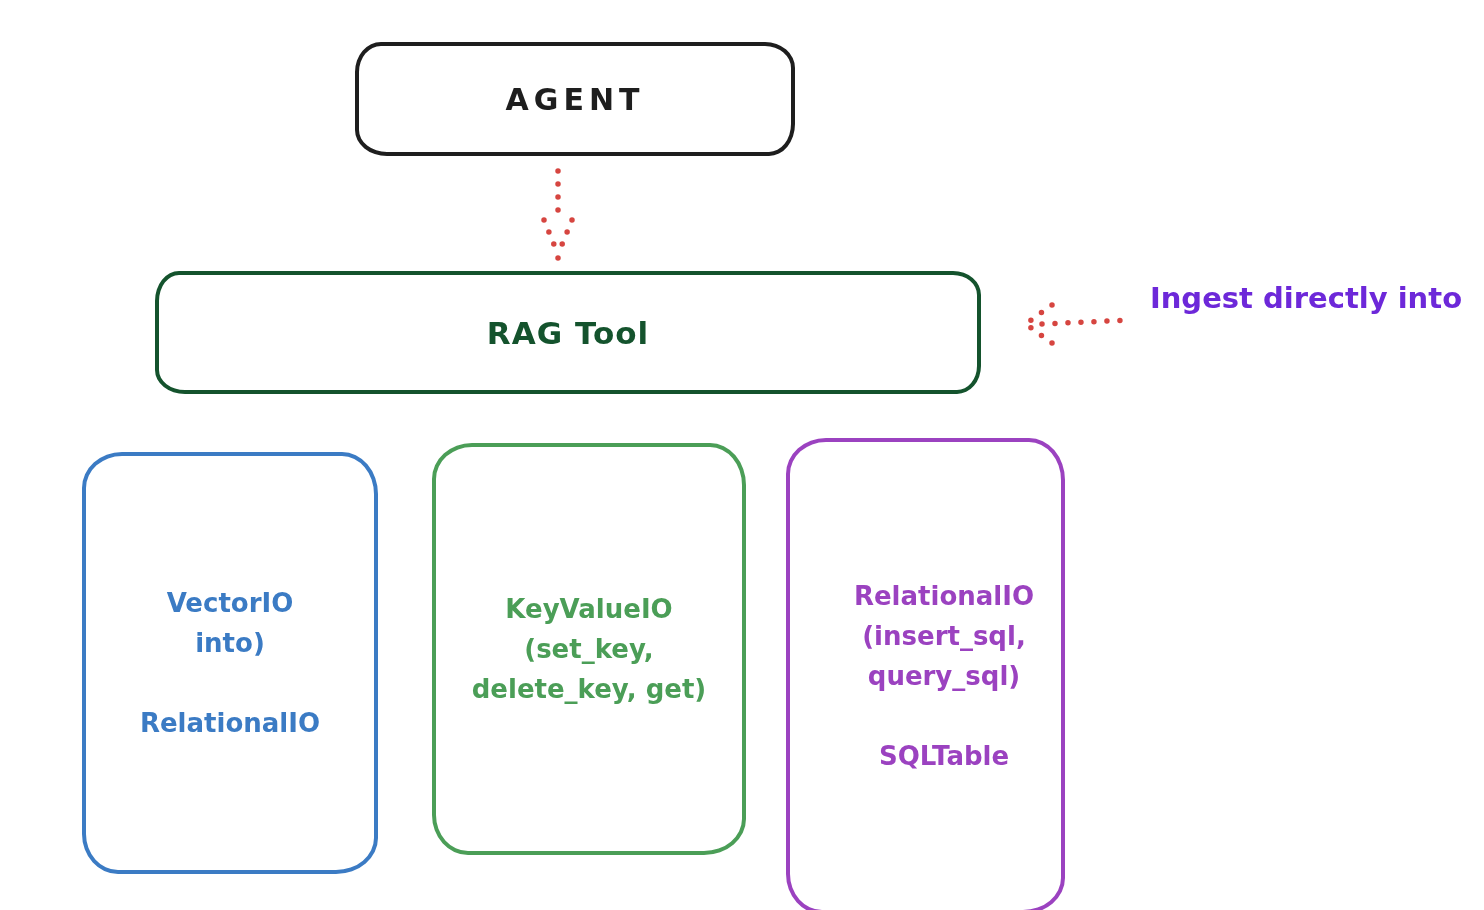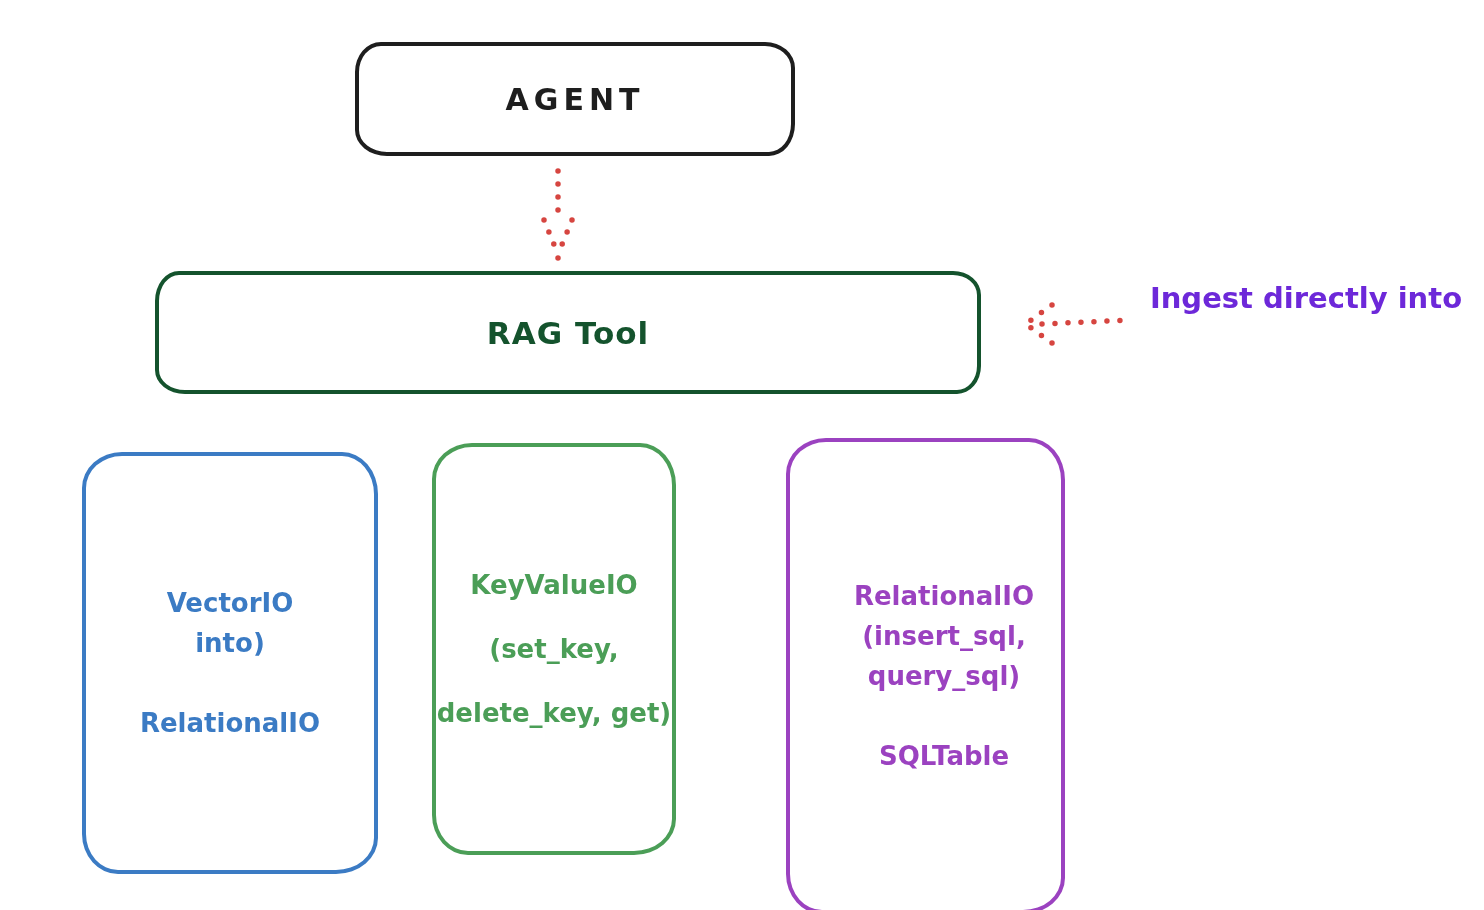--- a/index.html
+++ b/index.html
@@ -36,21 +36,21 @@
   }
   .backend {
     flex-direction: column;
     text-align: center;
     font-size: 26px;
     font-weight: 600;
     line-height: 40px;
     border-radius: 40px 36px 42px 36px / 36px 42px 36px 40px;
   }
   .backend-vector     { left: 70px;  top: 452px; width: 296px; height: 422px; margin-left: 12px; }
-  .backend-keyvalue   { left: 432px; top: 443px; width: 244px; height: 412px; gap: 24px; }
+  .backend-keyvalue   { left: 432px; top: 443px; width: 314px; height: 412px; }
   .backend-relational { left: 786px; top: 438px; width: 279px; height: 476px; padding-left: 37px; }
   .index-label { margin-top: 40px; }
   .annotation {
     position: absolute;
     left: 1140px; top: 279px; width: 332px;
     text-align: center;
     font-size: 29px;
     line-height: 39px;
     font-weight: 700;
   }

